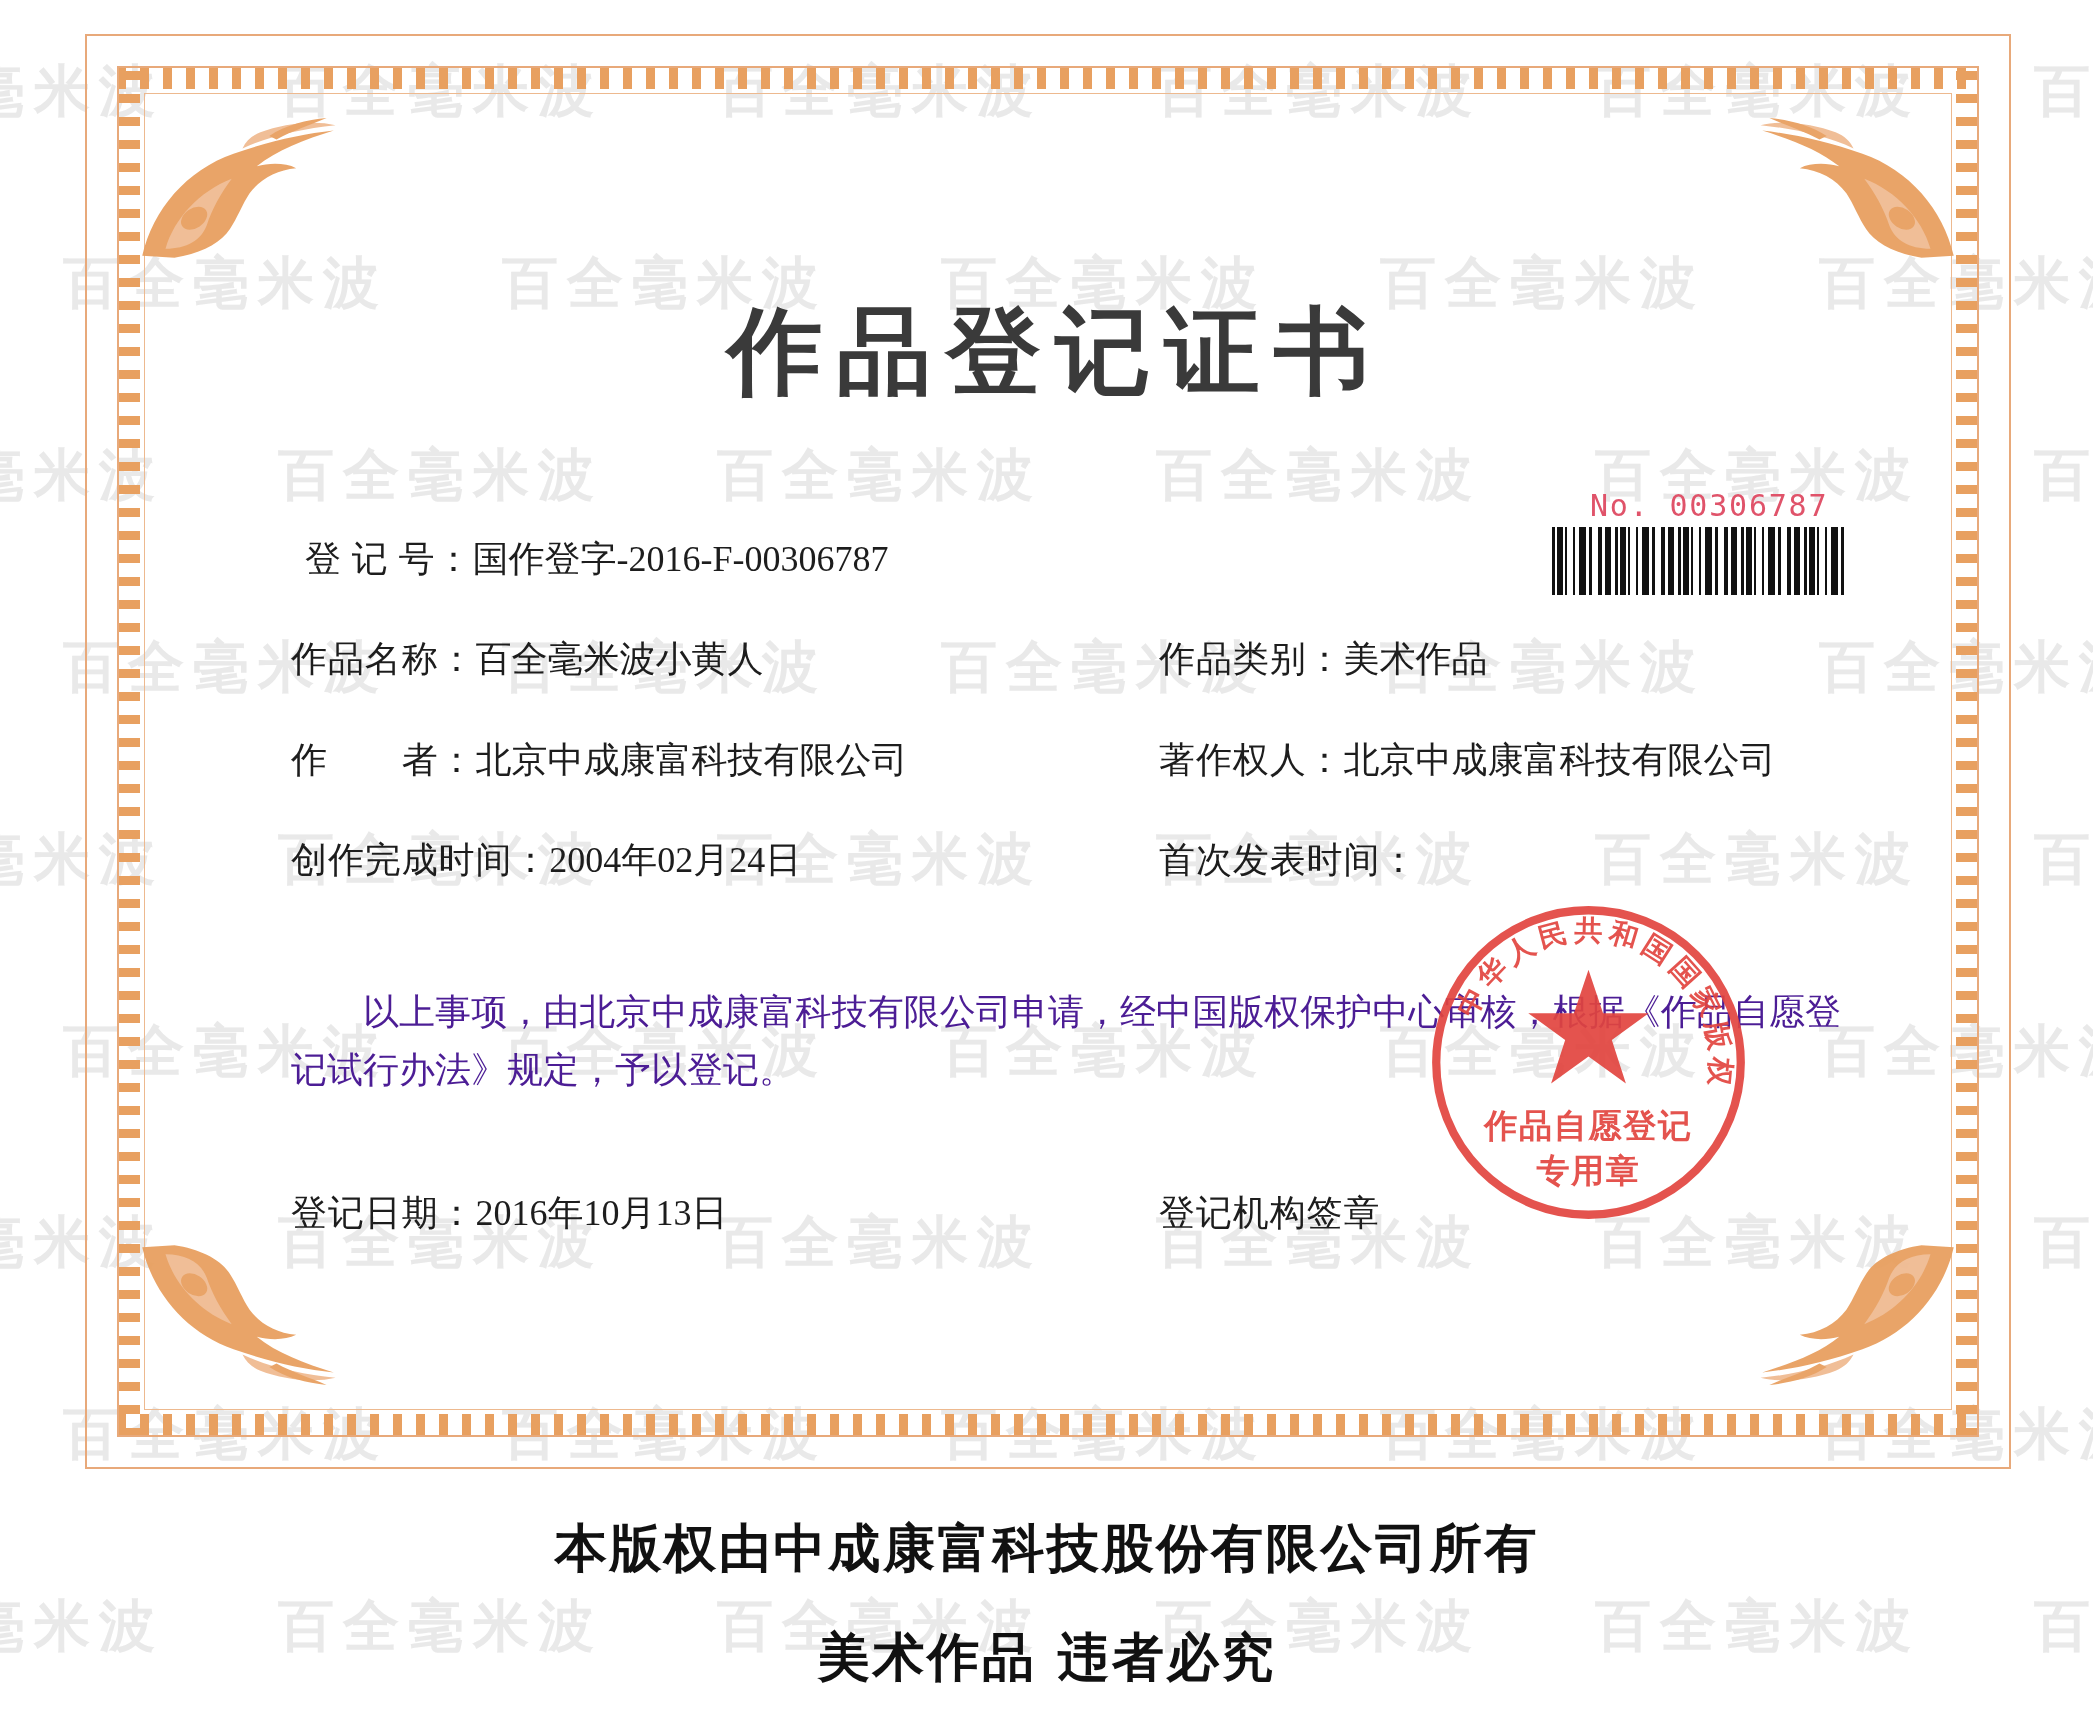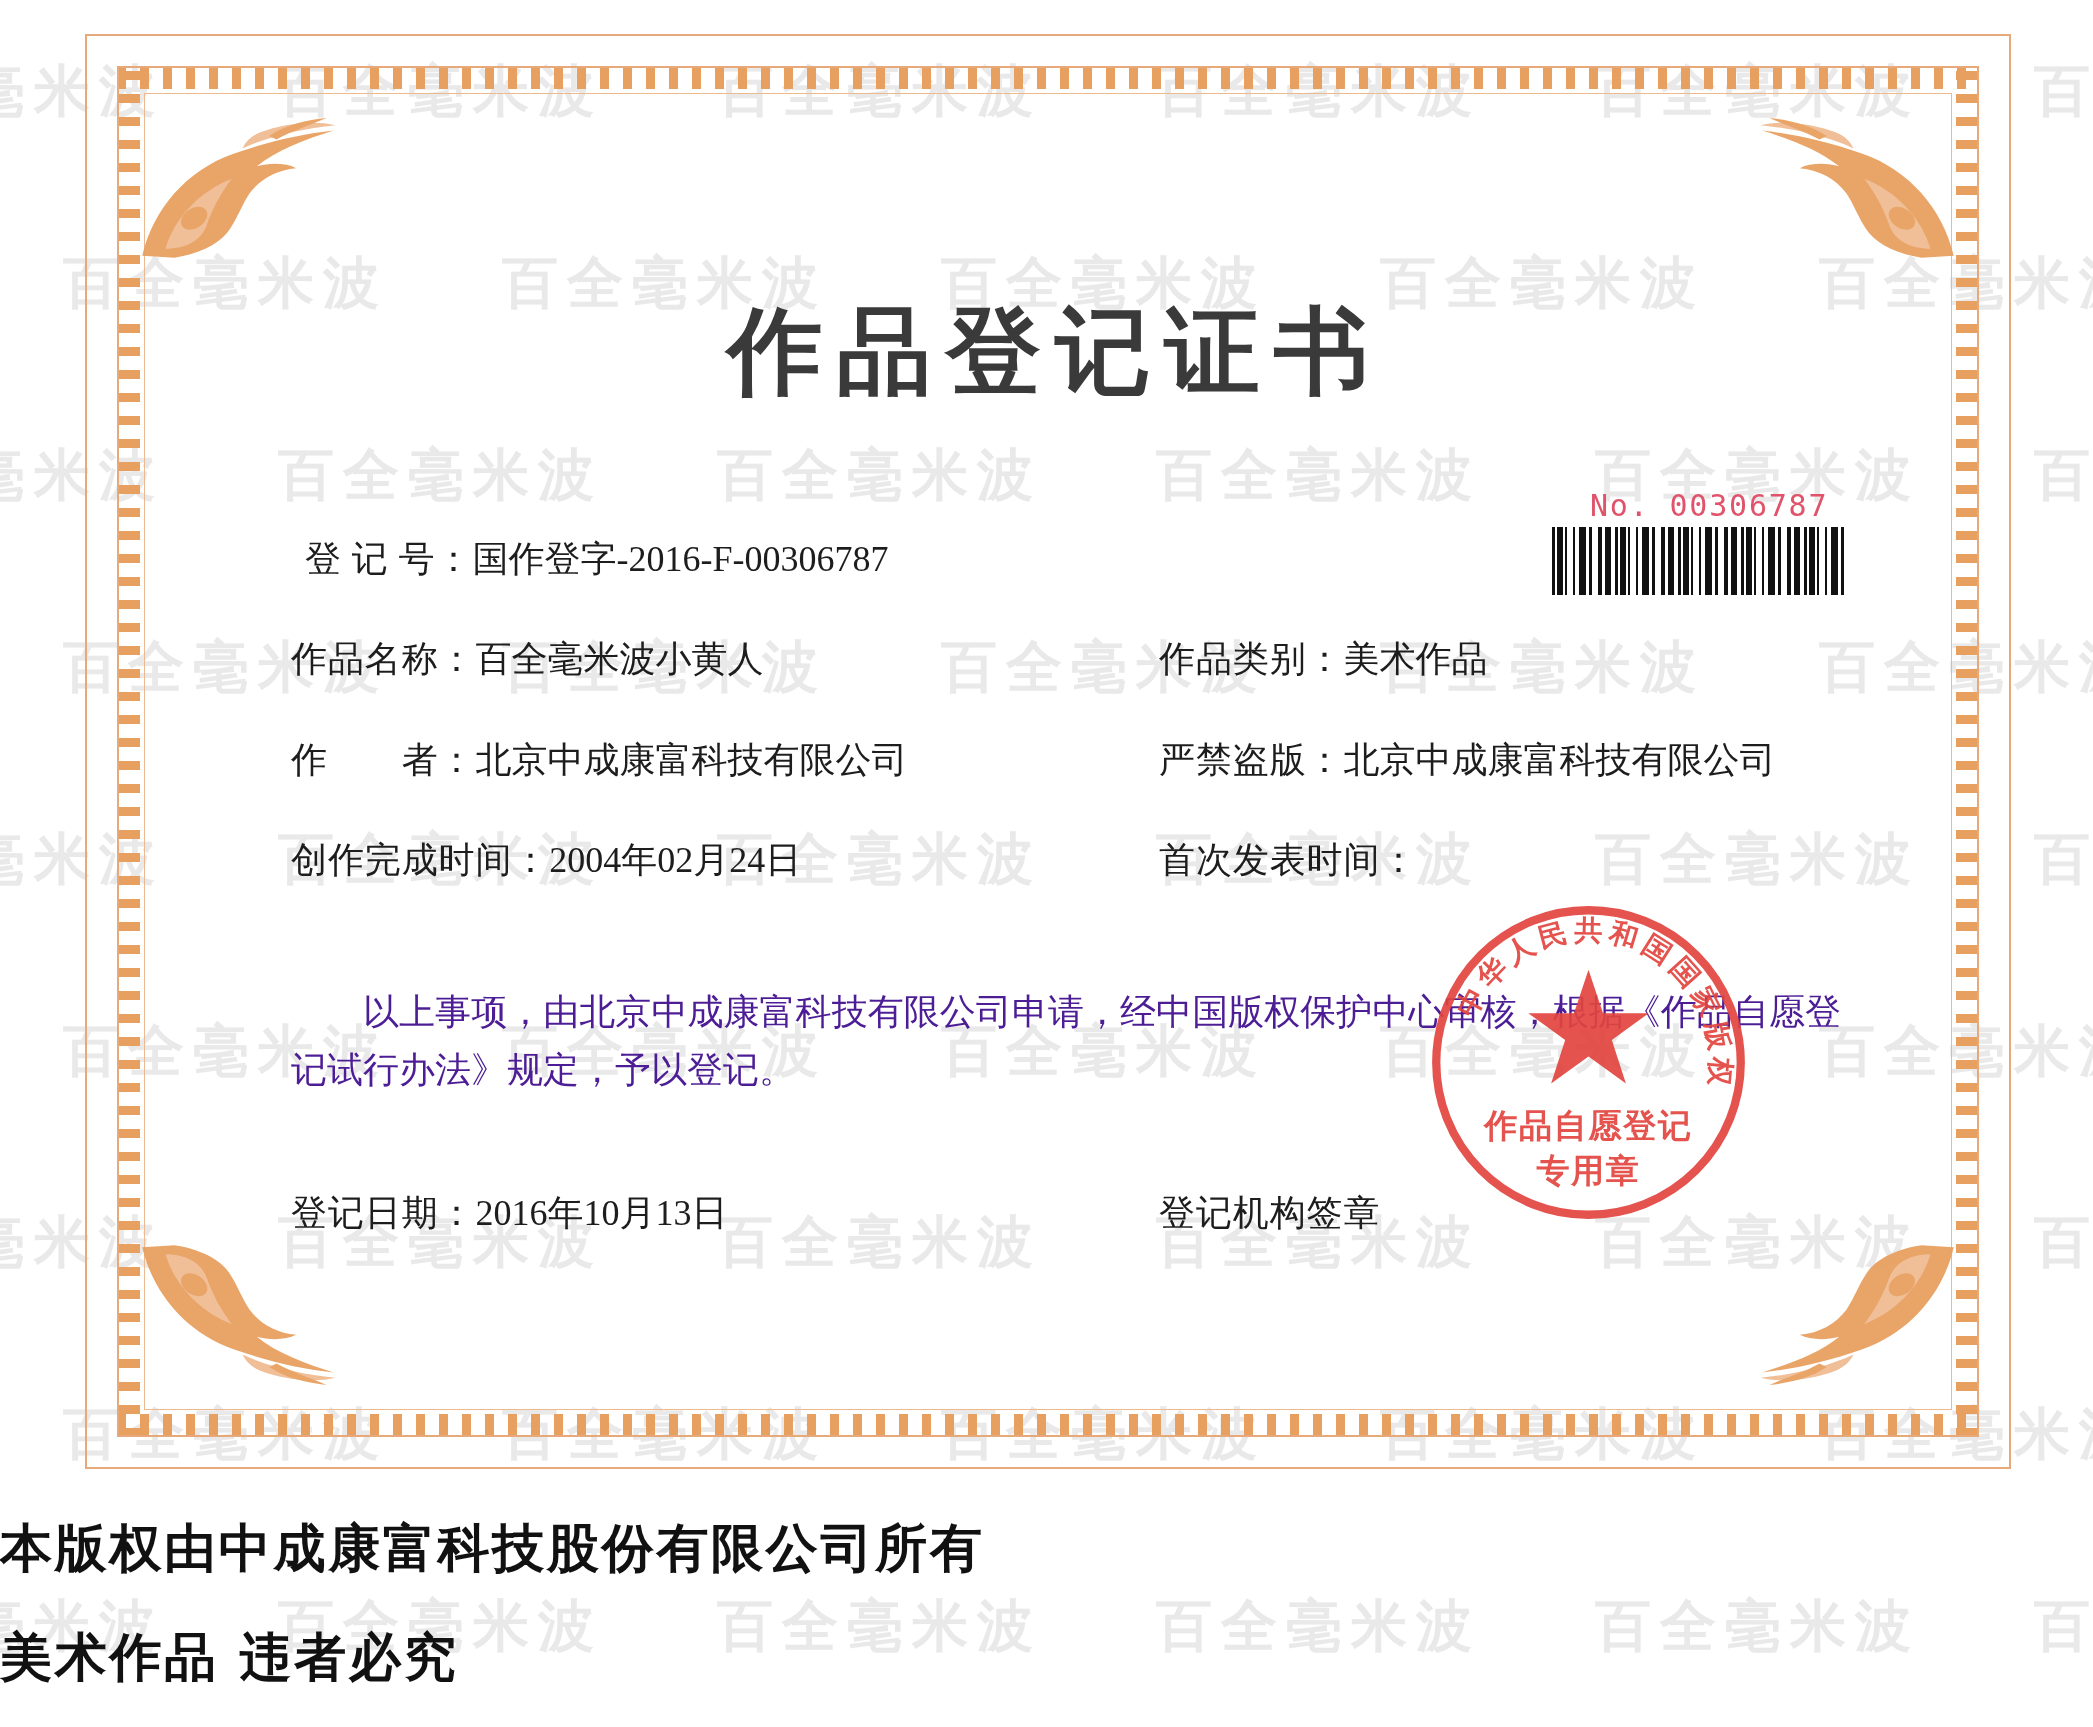--- a/index.html
+++ b/index.html
@@ -180,21 +180,21 @@
     opacity: 0.92;
   }
   #seal svg { width: 100%; height: 100%; display: block; }
 
   
   #footer {
     position: absolute;
     left: 0;
     top: 1514px;
     width: 2094px;
-    text-align: left;
+    text-align: center;
     z-index: 6;
   }
   #footer .line1 {
     font-family: "DejaVu Serif", "Liberation Serif", serif;
     font-weight: bold;
     font-size: 52px;
     letter-spacing: 2.7px;
     color: #111;
     margin-bottom: 39px;
   }
@@ -283,21 +283,21 @@
       <span class="lbl">作品名称：</span><span class="val">百全毫米波小黄人</span>
     </div>
     <div class="field col-right row2">
       <span class="lbl">作品类别：</span><span class="val">美术作品</span>
     </div>
 
     <div class="field col-left row3">
       <span class="lbl">作　　者：</span><span class="val">北京中成康富科技有限公司</span>
     </div>
     <div class="field col-right row3">
-      <span class="lbl">严禁盗版：</span><span class="val">北京中成康富科技有限公司</span>
+      <span class="lbl">著作权人：</span><span class="val">北京中成康富科技有限公司</span>
     </div>
 
     <div class="field col-left row4">
       <span class="lbl">创作完成时间：</span><span class="val">2004年02月24日</span>
     </div>
     <div class="field col-right row4">
       <span class="lbl">首次发表时间：</span><span class="val"></span>
     </div>
 
     <div id="statement">以上事项，由北京中成康富科技有限公司申请，经中国版权保护中心审核，根据《作品自愿登记试行办法》规定，予以登记。</div>

